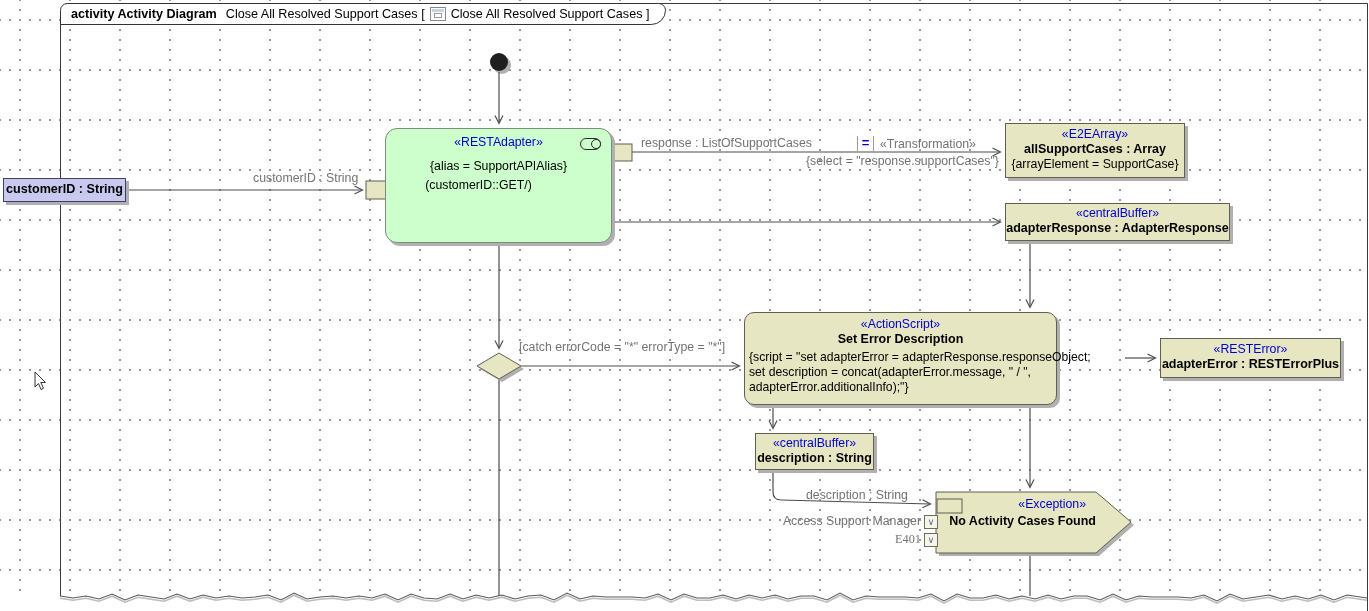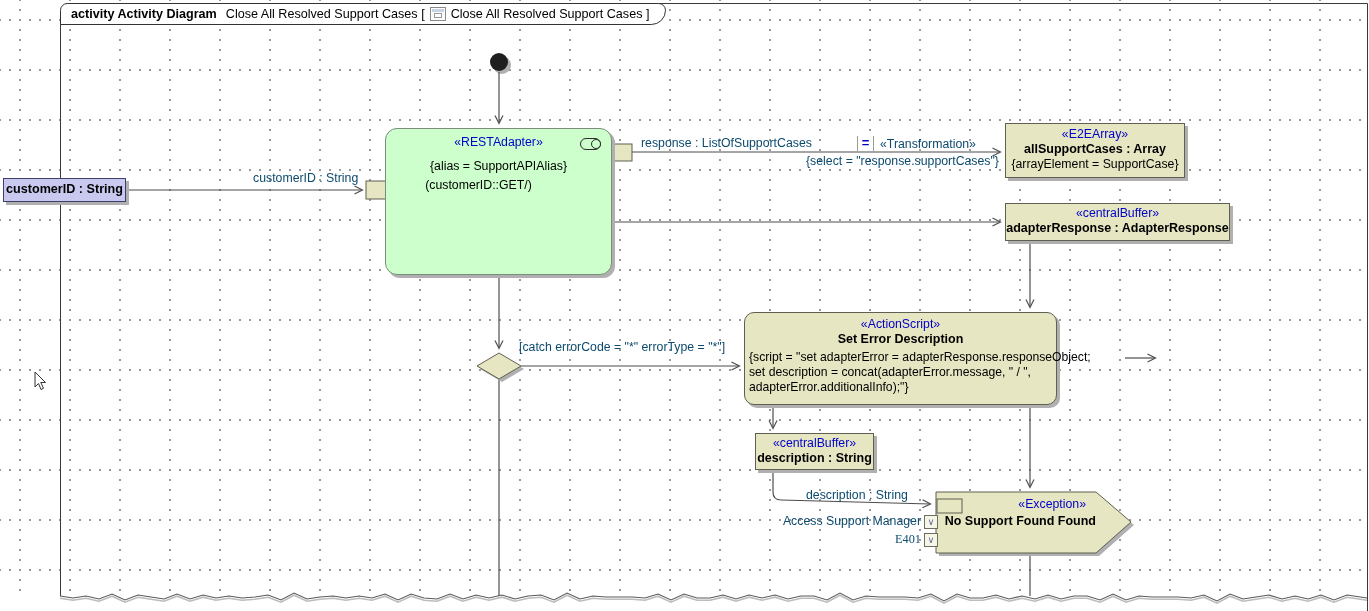--- a/index.html
+++ b/index.html
@@ -14,21 +14,21 @@
   svg.layer{position:absolute;left:0;top:0;z-index:1;}
   .node{position:absolute;z-index:2;box-sizing:border-box;text-align:center;
     font-size:12.3px;line-height:15px;}
   .shadowed{box-shadow:3px 3px 0 #b0b0b0;}
   .beige{background:#e6e6c3;border:1px solid #5f5f52;}
   .green{background:#ccffcc;border:1px solid #7a8d7a;border-radius:12px;}
   .st{color:#0000cd;white-space:nowrap;}
   .nm{font-weight:bold;font-size:12.5px;white-space:nowrap;}
   .plain{white-space:nowrap;}
   .script-line{text-align:left;padding-left:4px;white-space:nowrap;font-size:12.2px;}
-  .edge-label{position:absolute;z-index:2;font-size:12.3px;white-space:nowrap;color:#0c4a6e;}
+  .edge-label{position:absolute;z-index:2;font-size:12.3px;white-space:nowrap;color:#737373;}
   .frame-tab{position:absolute;left:60px;top:3px;height:20px;z-index:3;background:#fff;
     border:1px solid #333;border-radius:9px 9px 18px 0;display:inline-flex;
     align-items:center;gap:5px;padding:0 16px 0 10px;font-size:12.6px;white-space:nowrap;justify-content:space-between;}
   .frame-tab b{margin-right:4px;}
   .mini-icon{display:inline-block;width:14px;height:12px;border:1px solid #8a8a8a;
     background:#fcfcfc;position:relative;}
   .mini-icon i{position:absolute;left:1px;top:1px;right:1px;height:3px;background:#c9d4e2;}
   .mini-icon s{position:absolute;left:3px;bottom:2px;width:6px;height:3px;border:1px solid #9a9a9a;}
   .toggle-icon{position:absolute;top:9px;right:10px;width:19px;height:10px;
     border:1.4px solid #2b2b2b;border-radius:6px;}
@@ -100,21 +100,21 @@
         <i></i>
         <s></s>
       </span>
     <span>Close All Resolved Support Cases ]</span>
   </div>
 
   <div class="param shadowed" style="left:3px;top:178px;width:121px;height:22px;">
     <span>customerID : String</span>
   </div>
 
-  <div class="node green shadowed" style="left:385px;top:128px;width:227px;height:147px;padding-top:6px;">
+  <div class="node green shadowed" style="left:385px;top:128px;width:227px;height:115px;padding-top:6px;">
     <span class="toggle-icon">
         <i></i>
       </span>
     <div class="st">«RESTAdapter»</div>
     <div class="plain" style="margin-top:9px;">{alias = SupportAPIAlias}</div>
     <div class="plain" style="margin-top:4px;margin-right:40px;">(customerID::GET/)</div>
   </div>
 
   <div class="node beige shadowed" style="left:1005px;top:123px;width:180px;height:55px;padding-top:3px;">
     <div class="st">«E2EArray»</div>
@@ -128,28 +128,32 @@
   </div>
 
   <div class="node beige shadowed" style="left:744px;top:312px;width:313px;height:93px;border-radius:10px;padding-top:4px;">
     <div class="st">«ActionScript»</div>
     <div class="nm">Set Error Description</div>
     <div class="script-line" style="margin-top:3px;">{script = "set adapterError = adapterResponse.responseObject;</div>
     <div class="script-line">set description = concat(adapterError.message, " / ",</div>
     <div class="script-line">adapterError.additionalInfo);"}</div>
   </div>
 
+  <div class="node beige shadowed" style="left:1160px;top:338px;width:181px;height:40px;padding-top:3px;">
+    <div class="st">«RESTError»</div>
+    <div class="nm">adapterError : RESTErrorPlus</div>
+  </div>
 
   <div class="node beige shadowed" style="left:755px;top:433px;width:119px;height:37px;padding-top:2px;">
     <div class="st">«centralBuffer»</div>
     <div class="nm">description : String</div>
   </div>
 
   <div class="pent-text st" style="left:946px;top:497px;width:140px;font-size:12.3px;">«Exception»</div>
-  <div class="pent-text nm" style="left:936px;top:514px;width:160px;">No Support Found Found</div>
+  <div class="pent-text nm" style="left:936px;top:514px;width:160px;">No Activity Cases Found</div>
 
   <span class="vpin" style="left:924px;top:515px;">
     <span>∨</span>
   </span>
   <span class="vpin" style="left:924px;top:533px;">
     <span>∨</span>
   </span>
 
   <div class="edge-label" style="left:253px;top:171px;">customerID : String</div>
   <div class="edge-label" style="left:641px;top:136px;">response : ListOfSupportCases</div>

